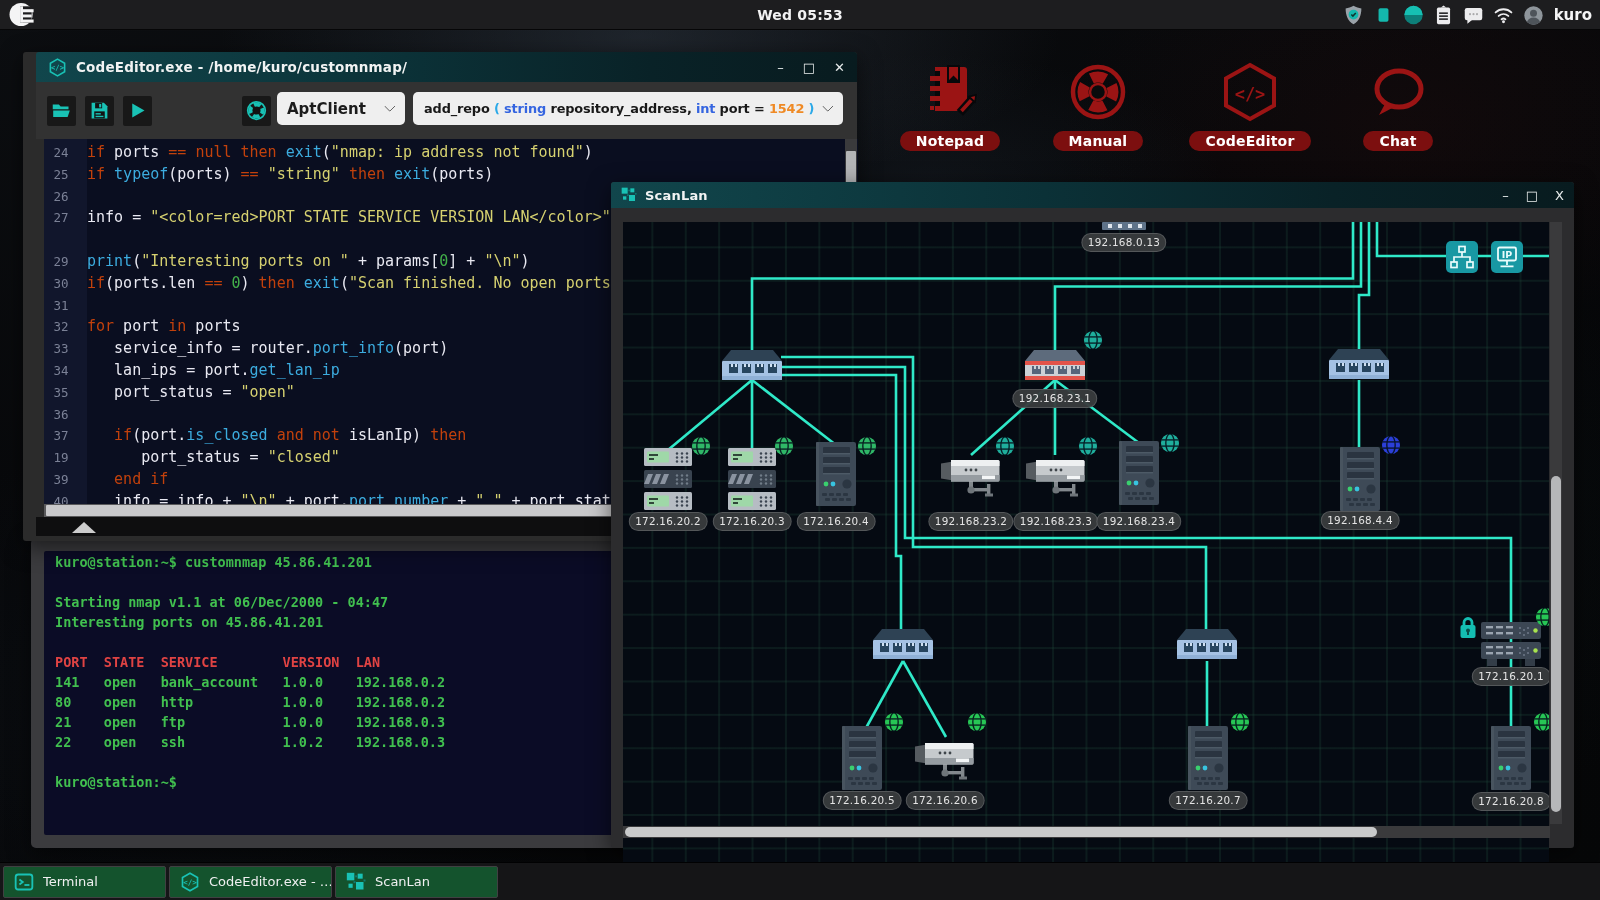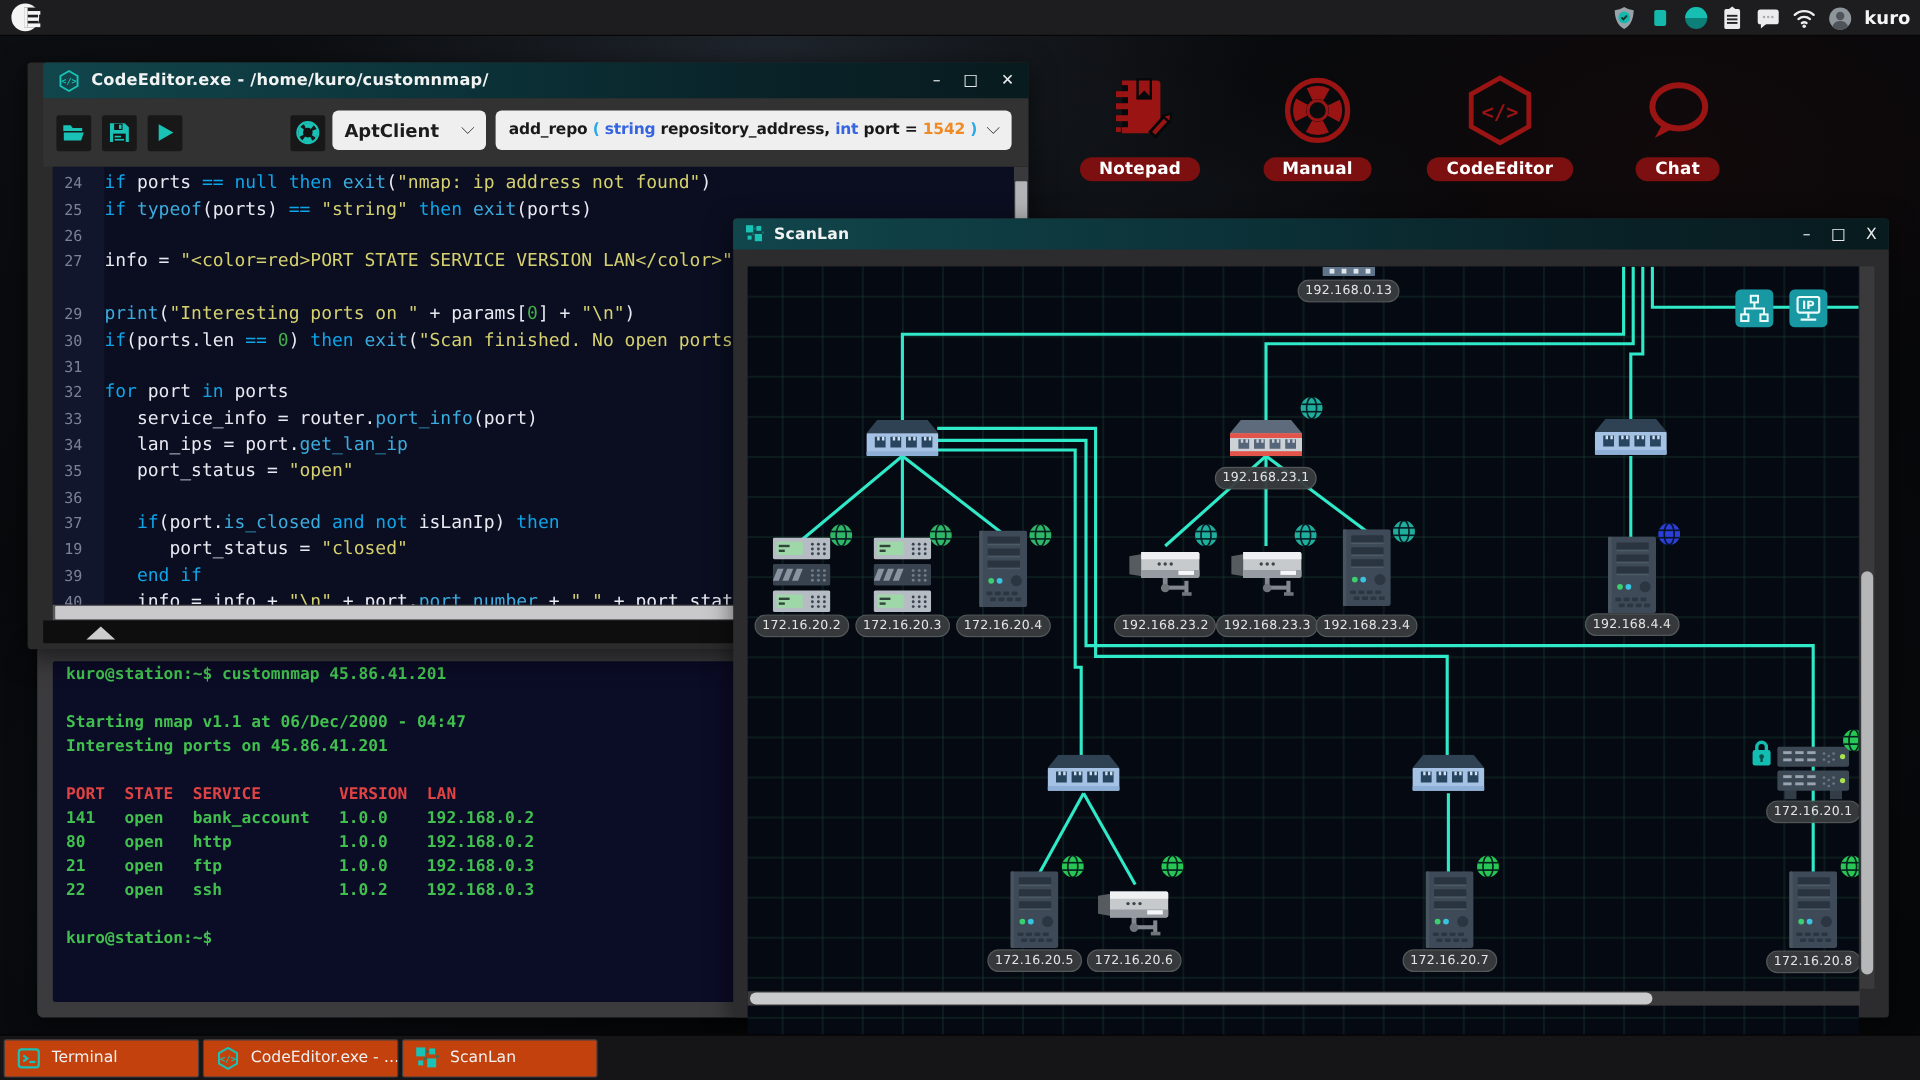--- a/index.html
+++ b/index.html
@@ -62,21 +62,21 @@
   .dd-class { left:241px; width:128px; padding:0 12px 0 10px; font-size:15px; }
   .dd-sig { left:377px; width:430px; padding:0 12px 0 11px; font-size:12.9px; letter-spacing:-.15px; white-space:nowrap; }
   .sg-name { color:#191919; } .sg-paren { color:#2ba9e8; } .sg-type { color:#3565e0; } .sg-num { color:#ef8a25; }
   .editor-row { position:relative; height:365px; margin-left:8px; width:814px; background:#0a0e20; overflow:hidden; display:flex; }
   .gutter { width:43px; background:#11162c; flex:0 0 auto; }
   .codecol { position:relative; flex:1; overflow:visible; }
   .code-line { position:absolute; left:0; right:0; height:21.8px; white-space:pre;
     font-family:"DejaVu Sans Mono","Liberation Mono",monospace; font-size:15px; line-height:21.8px; }
   .code-line .num { position:absolute; left:-43px; width:34px; text-align:center; color:#7b8196;
     font-size:12.5px; font-family:"DejaVu Sans Mono","Liberation Mono",monospace; }
-  .tk-k { color:#0ea5e9; } .tk-f { color:#3cacdf; } .tk-s { color:#d6d170; } .tk-n { color:#43b04a; } .tk-p { color:#e9e9f2; }
+  .tk-k { color:#c2410c; } .tk-f { color:#3cacdf; } .tk-s { color:#d6d170; } .tk-n { color:#43b04a; } .tk-p { color:#e9e9f2; }
   .vscroll { position:absolute; right:0; top:87px; width:12px; height:365px; background:#3a3a3c; }
   .vscroll .thumb { position:absolute; left:1px; right:1px; top:12px; height:235px; background:#b3b4b6; border-radius:1px; }
   .hscroll { position:relative; margin-left:8px; width:814px; height:13px; background:#59595b; }
   .hscroll .thumb { position:absolute; top:1px; bottom:1px; left:2px; width:92%; background:#c9c9cb; border-radius:1px; }
   .console-strip { height:19px; background:#0e0e0f; position:relative; }
   .console-strip .tri { position:absolute; left:36px; top:5px; width:0; height:0;
     border-left:12px solid transparent; border-right:12px solid transparent; border-bottom:11px solid #cccccc; }
 
   
   .scan-win { left:611px; top:182px; width:963px; height:666px; background:#2c2c2e; z-index:30; }
@@ -92,21 +92,21 @@
     font-size:10.4px; letter-spacing:.25px; padding:2px 5.5px 3px; border-radius:10px; white-space:nowrap;
     border:1px solid rgba(140,144,147,.35); }
   .scan-vscroll { position:absolute; left:939px; top:40px; width:12px; height:602px; background:#3a3a3c; }
   .scan-vscroll .thumb { position:absolute; left:1px; right:1px; top:254px; height:336px; background:#b6b7b9; border-radius:6px; }
   .scan-hscroll { position:absolute; left:12px; top:644px; width:927px; height:12px; background:#3a3a3c; }
   .scan-hscroll .thumb { position:absolute; top:1px; bottom:1px; left:2px; width:752px; background:#c9cacb; border-radius:6px; }
 
   
   .taskbar { position:absolute; left:0; top:862px; width:1600px; height:38px; background:#151517;
     border-top:1px solid #010102; z-index:60; display:flex; align-items:center; }
-  .task { width:163px; height:32px; margin-left:3px; background:#c2410c; border:1px solid #404042;
+  .task { width:163px; height:32px; margin-left:3px; background:#14532d; border:1px solid #404042;
     border-radius:2px; display:flex; align-items:center; }
   .task svg { width:20px; height:20px; margin-left:10px; flex:0 0 auto; }
   .task .tlbl { color:#f0f0f1; font-size:13px; margin-left:9px; white-space:nowrap; overflow:hidden; }
 </style>
 </head>
 <body>
 
 <svg class="defs">
   <defs>
 
@@ -453,20 +453,21 @@
 </svg>
 
 <div class="desktop">
 
   <header class="topbar">
     <div class="logo">
         <svg viewBox="0 0 30 28" width="30" height="27">
           <use href="#t-logo"></use>
         </svg>
       </div>
+    <div class="clock">Wed 05:53</div>
     <div class="tray">
       <span class="ticon">
           <svg viewBox="0 0 24 24" width="22" height="22">
             <use href="#t-shield"></use>
           </svg>
         </span>
       <span class="ticon">
           <svg viewBox="0 0 24 24" width="17" height="22">
             <use href="#t-batt"></use>
           </svg>

